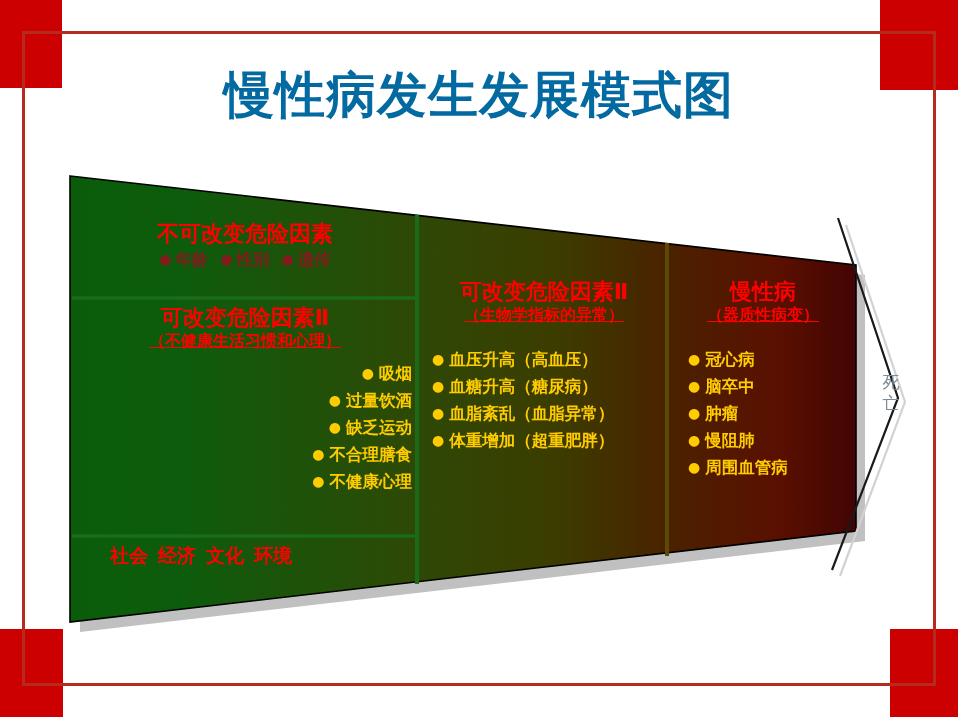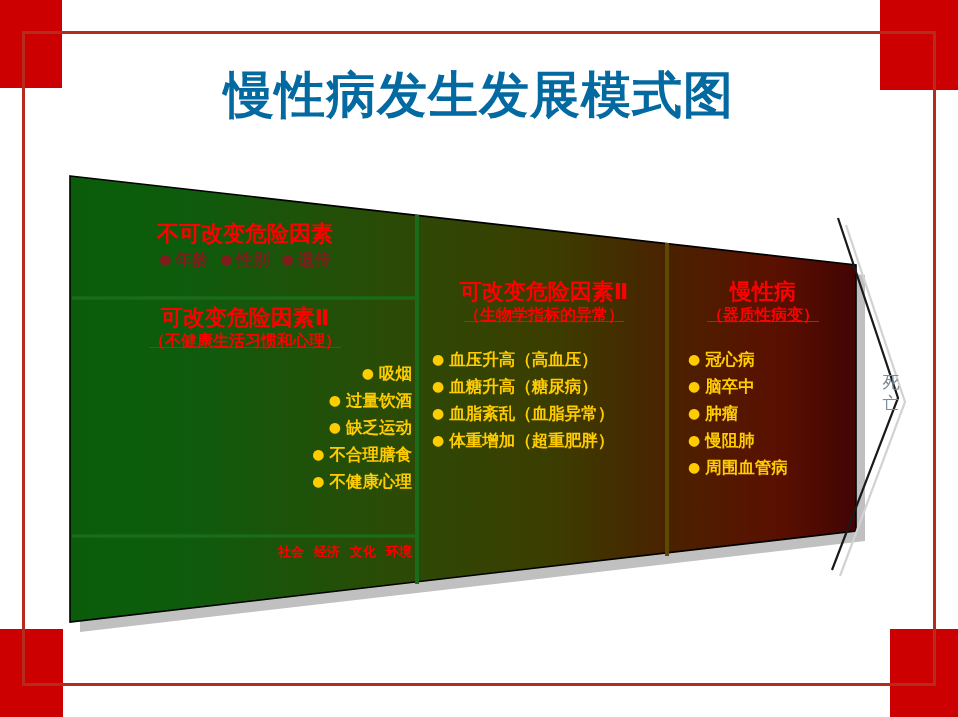--- a/index.html
+++ b/index.html
@@ -105,24 +105,23 @@
   #col1-top .inline-row .dot { font-size: 14px; margin-right: 4px; vertical-align: 1px;}
   #col1-top .inline-row .gap { display:inline-block; width: 12px; }
 
   #col1-mid   { left: 78px;  top: 306px; width: 334px; }
   #col1-mid .bullets { margin-top: 8px; padding-left: 92px; text-align: right; }
 
   #col1-bot   { left: 78px;  top: 543px; width: 334px; }
   #col1-bot .soc {
     color: #ff0000;
     font-weight: 700;
-    font-size: 13px;
+    font-size: 19px;
     padding-left: 32px;
     white-space: nowrap;
-    text-align: right;
   }
   #col1-bot .soc .gap { display:inline-block; width: 10px; }
 
   
   #col2 { left: 424px; top: 280px; width: 240px; }
   #col2 .bullets { margin-top: 20px; padding-left: 8px; }
 
   
   #col3 { left: 674px; top: 280px; width: 178px; }
   #col3 .bullets { margin-top: 20px; padding-left: 14px; }

